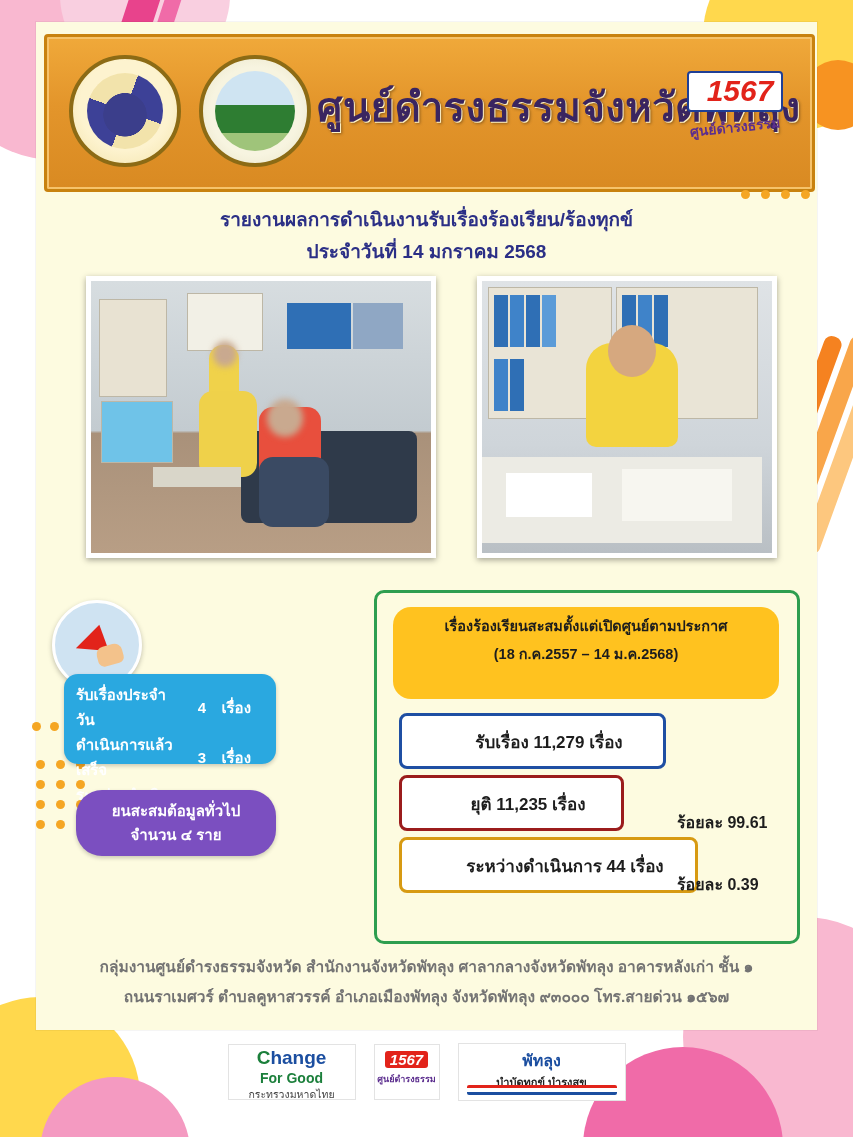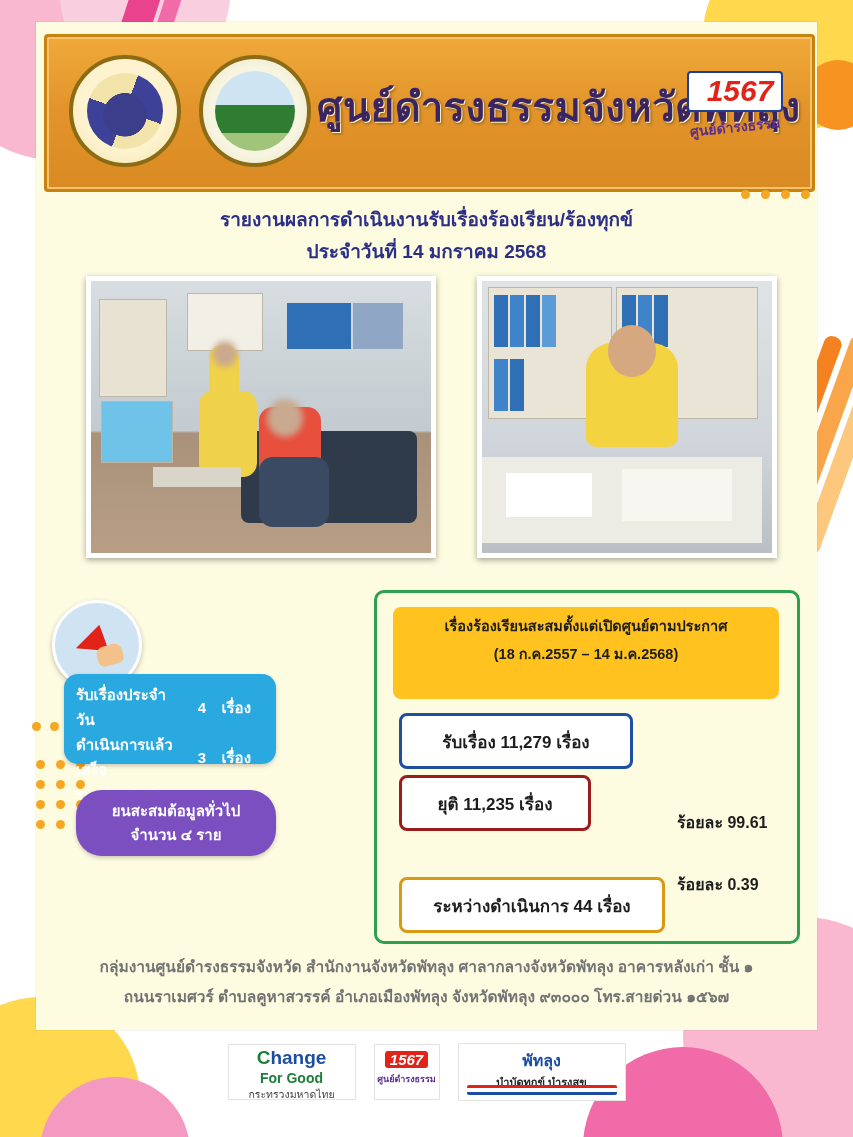--- a/index.html
+++ b/index.html
@@ -318,55 +318,55 @@
     width: 420px; height: 348px;
     border: 3px solid #2e9e4f;
     border-radius: 10px;
     background: transparent;
   }
   .yellow-head {
     position: absolute;
     left: 16px; top: 14px;
     width: 386px; height: 92px;
     background: #ffc21f;
-    border-radius: 8px;
+    border-radius: 18px;
     color: #1d1d1d;
     font-size: 14.5px;
     font-weight: bold;
     text-align: center;
     line-height: 28px;
     padding-top: 5px;
     box-sizing: border-box;
   }
   .stat-pill {
     position: absolute;
     background: #ffffff;
     border-radius: 8px;
     display: flex;
     align-items: center;
     justify-content: center;
     font-size: 17px;
     font-weight: bold;
     color: #1d1d1d;
+    padding-left: 33px;
   }
   .pill-received {
     left: 22px; top: 120px;
     width: 228px; height: 50px;
     border: 3px solid #1f4fa3;
   }
   .pill-closed {
     left: 22px; top: 182px;
     width: 186px; height: 50px;
     border: 3px solid #9b1c1c;
   }
   .pill-progress {
     left: 22px; top: 244px;
     width: 260px; height: 50px;
     border: 3px solid #d79a12;
-    margin-top: 40px;
   }
   .pct {
     position: absolute;
     font-size: 16px;
     font-weight: bold;
     color: #1d1d1d;
     margin-top: 21px;
   }
   .pct-closed   { left: 300px; top: 196px; }
   .pct-progress { left: 300px; top: 258px; }

